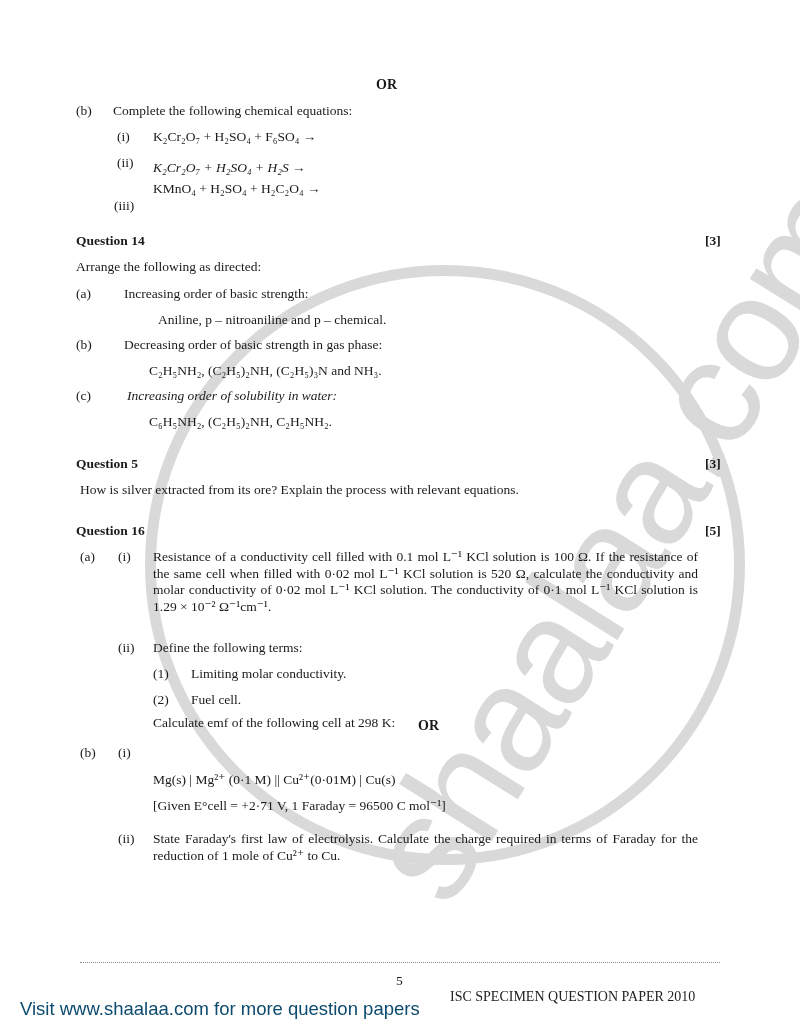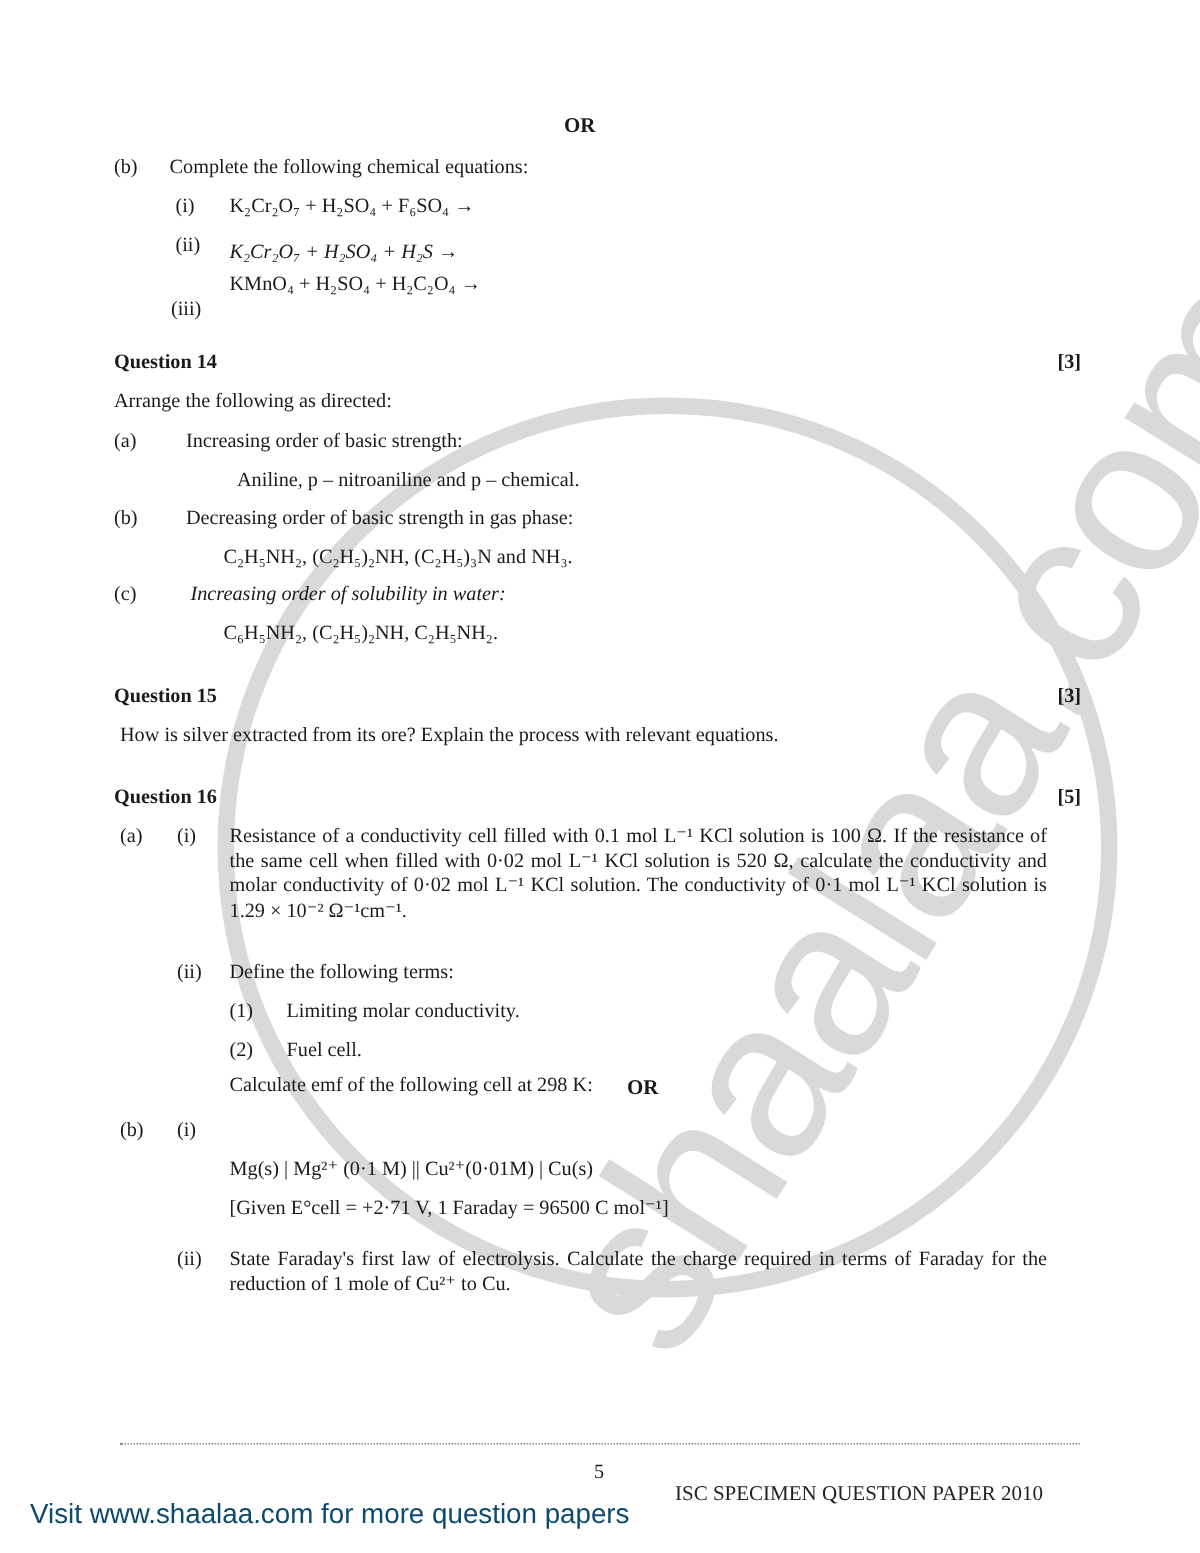--- a/index.html
+++ b/index.html
@@ -48,21 +48,21 @@
   <div class="abs" style="left:158px; top:312px;">Aniline, p – nitroaniline and p – chemical.</div>
 
   <div class="abs" style="left:76px; top:337px;">(b)</div>
   <div class="abs" style="left:124px; top:337px;">Decreasing order of basic strength in gas phase:</div>
   <div class="abs" style="left:149px; top:363px;">C₂H₅NH₂, (C₂H₅)₂NH, (C₂H₅)₃N and NH₃.</div>
 
   <div class="abs" style="left:76px; top:388px;">(c)</div>
   <div class="abs" style="left:127px; top:388px;font-style:italic;">Increasing order of solubility in water:</div>
   <div class="abs" style="left:149px; top:414px;">C₆H₅NH₂, (C₂H₅)₂NH, C₂H₅NH₂.</div>
 
-  <div class="abs bold" style="left:76px; top:456px;">Question 15</div>
+  <div class="abs bold" style="left:76px; top:456px;">Question 5</div>
   <div class="abs bold" style="left:705px; top:456px;">[3]</div>
   <div class="abs" style="left:80px; top:482px;">How is silver extracted from its ore? Explain the process with relevant equations.</div>
 
   <div class="abs bold" style="left:76px; top:523px;">Question 16</div>
   <div class="abs bold" style="left:705px; top:523px;">[5]</div>
 
   <div class="abs" style="left:80px; top:549px;">(a)</div>
   <div class="abs" style="left:118px; top:549px;">(i)</div>
   <div class="para" style="left:153px; top:549px;">Resistance of a conductivity cell filled with 0.1 mol L⁻¹ KCl solution is 100 Ω. If the resistance of the same cell when filled with 0·02 mol L⁻¹ KCl solution is 520 Ω, calculate the conductivity and molar conductivity of 0·02 mol L⁻¹ KCl solution. The conductivity of 0·1 mol L⁻¹ KCl solution is 1.29 × 10⁻² Ω⁻¹cm⁻¹.</div>
 

